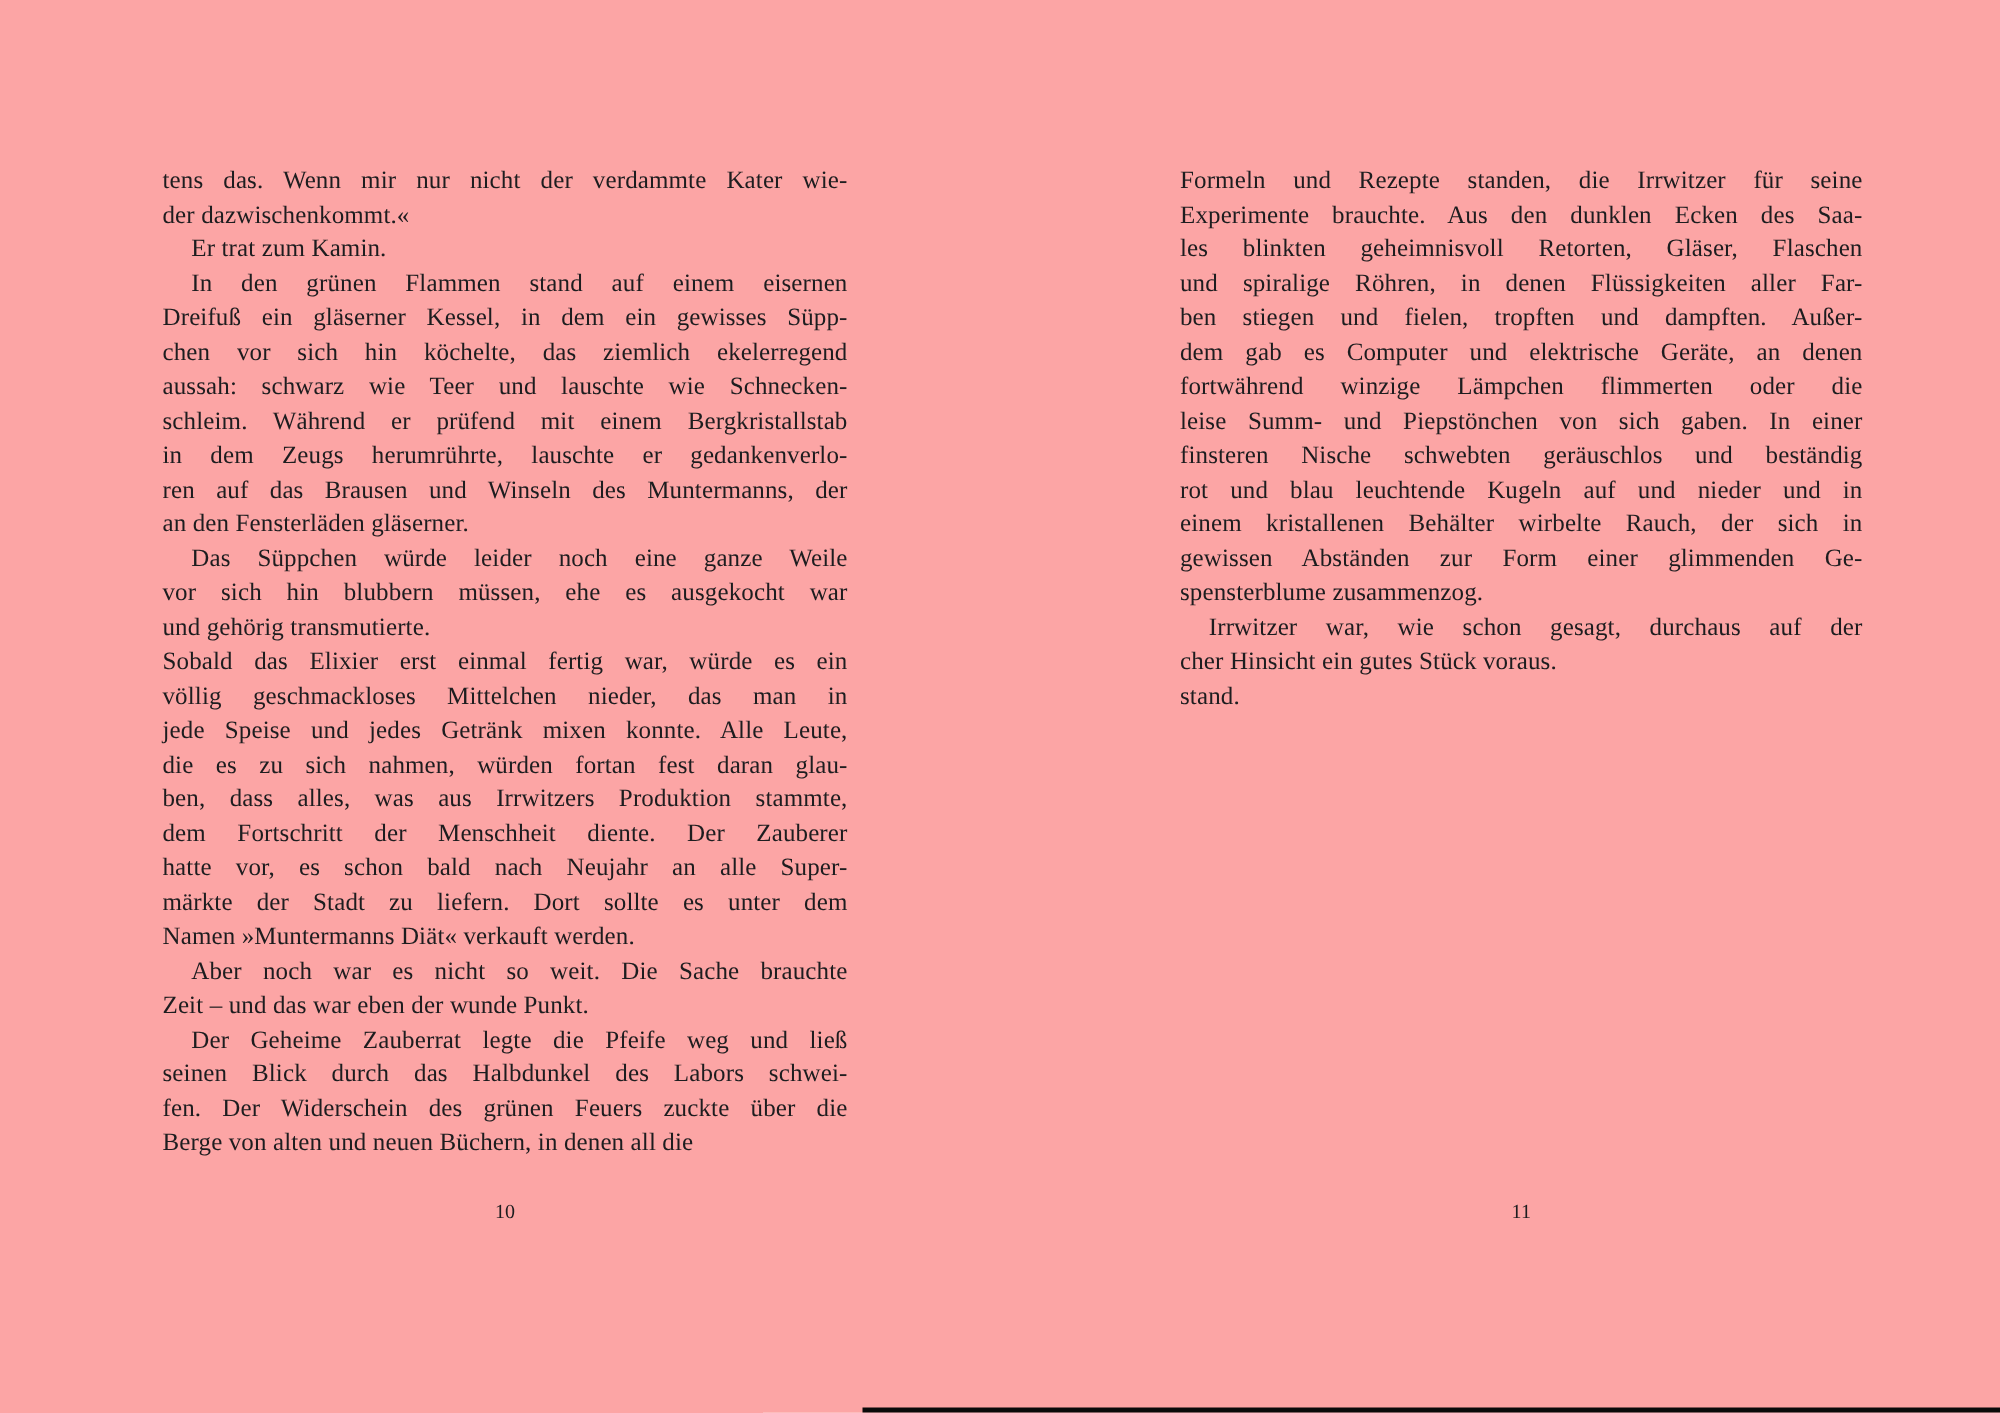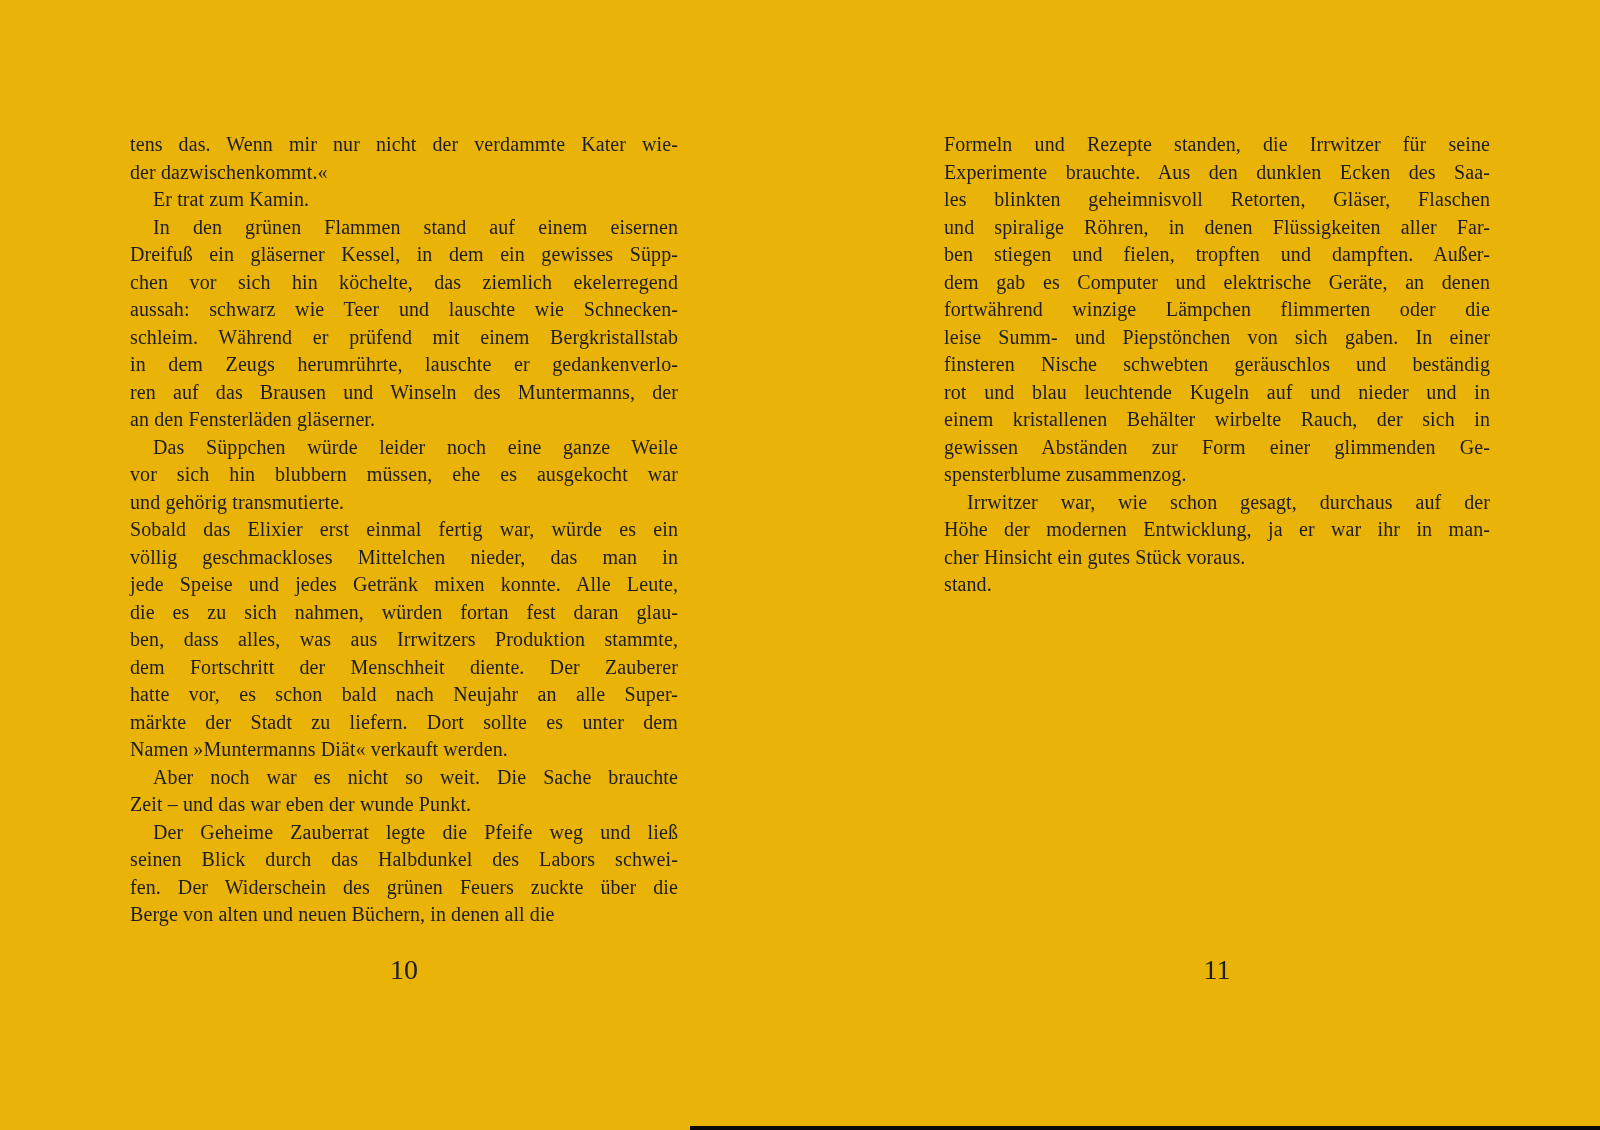--- a/index.html
+++ b/index.html
@@ -11,21 +11,21 @@
     height: 1130px;
     background: #ffffff;
     font-family: "Liberation Serif", "DejaVu Serif", serif;
     color: #1d1d1f;
     position: relative;
     overflow: hidden;
   }
   .spread {
     position: absolute;
     inset: 0;
-    background: #eab308;
+    background: #fca5a5;
   }
   .page-column {
     position: absolute;
     top: 131px;
     height: 900px;
   }
   .page-column.left {
     left: 130px;
     width: 548px;
   }
@@ -53,21 +53,21 @@
   }
   .line.first-indent {
     text-indent: 23px;
   }
   .page-number {
     position: absolute;
     top: 825px;
     left: 0;
     width: 100%;
     text-align: center;
-    font-size: 28px;
+    font-size: 16px;
     line-height: 27.5px;
   }
   .scan-edge {
     position: absolute;
     left: 690px;
     right: 0;
     bottom: 0;
     height: 4px;
     background: #0a0a0a;
   }
@@ -138,21 +138,20 @@
           <div class="line">fortwährend winzige Lämpchen flimmerten oder die</div>
           <div class="line">leise Summ- und Piepstönchen von sich gaben. In einer</div>
           <div class="line">finsteren Nische schwebten geräuschlos und beständig</div>
           <div class="line">rot und blau leuchtende Kugeln auf und nieder und in</div>
           <div class="line">einem kristallenen Behälter wirbelte Rauch, der sich in</div>
           <div class="line">gewissen Abständen zur Form einer glimmenden Ge-</div>
           <div class="line last">spensterblume zusammenzog.</div>
         </div>
         <div class="para">
           <div class="line first-indent">Irrwitzer war, wie schon gesagt, durchaus auf der</div>
-          <div class="line">Höhe der modernen Entwicklung, ja er war ihr in man-</div>
           <div class="line last">cher Hinsicht ein gutes Stück voraus.</div>
         </div>
         <div class="para">
           <div class="line last">stand.</div>
         </div>
       </div>
     <div class="page-number">11</div>
   </div>
 
   <div class="scan-edge" style="background: rgb(10, 10, 10);"></div>

